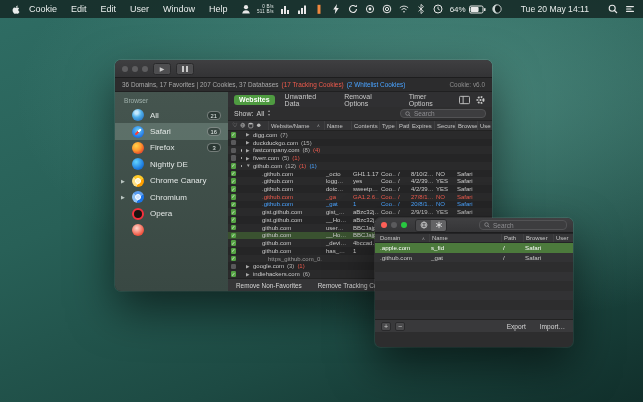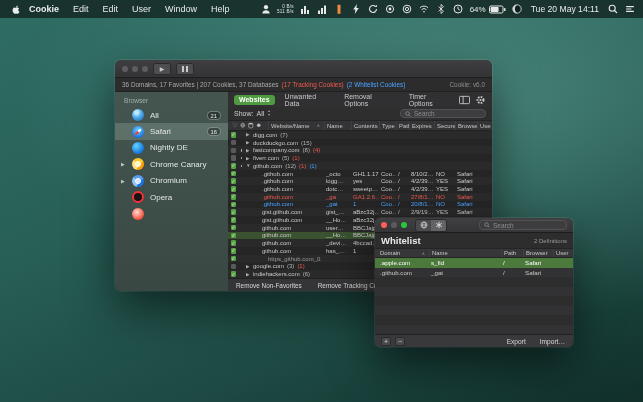--- a/index.html
+++ b/index.html
@@ -10,22 +10,22 @@
       radial-gradient(120% 95% at 72% 25%, rgba(126,196,182,.38), rgba(0,0,0,0) 58%),
       linear-gradient(158deg,#2f6d64 0%,#286057 38%,#1d4a43 72%,#112f2b 100%);
   }
   i{font-style:normal}
   
   #menubar{position:absolute;top:0;left:0;right:0;height:18px;background:rgba(22,42,39,.88);
     display:flex;align-items:center;padding:0 8px;color:#e9edec;font-size:9px;white-space:nowrap}
   #apple{width:11px;height:12px;display:inline-flex;align-items:center;justify-content:center;margin:0 6px 0 2px}
   #apple svg{width:10px;height:11px;fill:#e9edec}
   .menu-item{padding:0 7px}
-  .menu-item.app{font-weight:bold;padding-left:2px}
-  #mb-right{margin-left:auto;display:flex;gap:6px}
+  .menu-item.app{font-weight:normal;padding-left:2px}
+  #mb-right{margin-left:auto;display:flex;gap:16px}
   .mb-ic{display:inline-flex;width:11px;height:11px;align-items:center;justify-content:center}
   .mb-ic svg{width:10px;height:10px}
   .net{display:inline-flex;flex-direction:column;align-items:flex-end;font-size:4.6px;line-height:5.2px;color:#dfe5e3;letter-spacing:.2px}
   .bat-wrap{display:inline-flex;align-items:center;gap:3px}
   .bat-pct{font-size:8px}
   .bat-ic{width:17px;height:9px;display:inline-flex}
   #clock{font-size:8.6px;padding:0 2px}
   
   .window{position:absolute;border-radius:6px;overflow:hidden;
     box-shadow:0 18px 45px rgba(0,0,0,.55), 0 0 0 1px rgba(255,255,255,.10)}
@@ -324,20 +324,25 @@
             <span class="sb-badge">21</span>
           </div>
           <div class="sb-item selected">
             <span class="sb-icon ic-safari">
               <span class="needle"></span>
             </span>
             <span>Safari</span>
             <span class="sb-badge">16</span>
           </div>
           <div class="sb-item">
+            <span class="sb-icon ic-firefox"></span>
+            <span>Firefox</span>
+            <span class="sb-badge">3</span>
+          </div>
+          <div class="sb-item">
             <span class="sb-icon ic-firefox-de"></span>
             <span>Nightly DE</span>
           </div>
           <div class="sb-item">
             <span class="sb-arrow">▶</span>
             <span class="sb-icon ic-chrome-canary"></span>
             <span>Chrome Canary</span>
           </div>
           <div class="sb-item">
             <span class="sb-arrow">▶</span>
@@ -810,24 +815,20 @@
           </svg>
         </span>
     </span>
     <span class="searchbox">
       <svg viewBox="0 0 10 10" fill="none" stroke="#8f8f92" stroke-width="1.3">
           <circle cx="4.2" cy="4.2" r="3"></circle>
           <path d="M6.5 6.5 9 9"></path>
         </svg>
       <input placeholder="Search" style="">
     </span>
-  </div>
-  <div id="wl-header">
-    <span id="wl-title">Whitelist</span>
-    <span id="wl-defs">2 Definitions</span>
   </div>
   <div id="wl-thead">
     <span class="hc wc-dom">
         <span>Domain</span>
         <span class="sort">∧</span>
       </span>
     <span class="hc wc-name">Name</span>
     <span class="hc wc-path">Path</span>
     <span class="hc wc-brow">Browser</span>
     <span class="hc wc-user">User</span>

